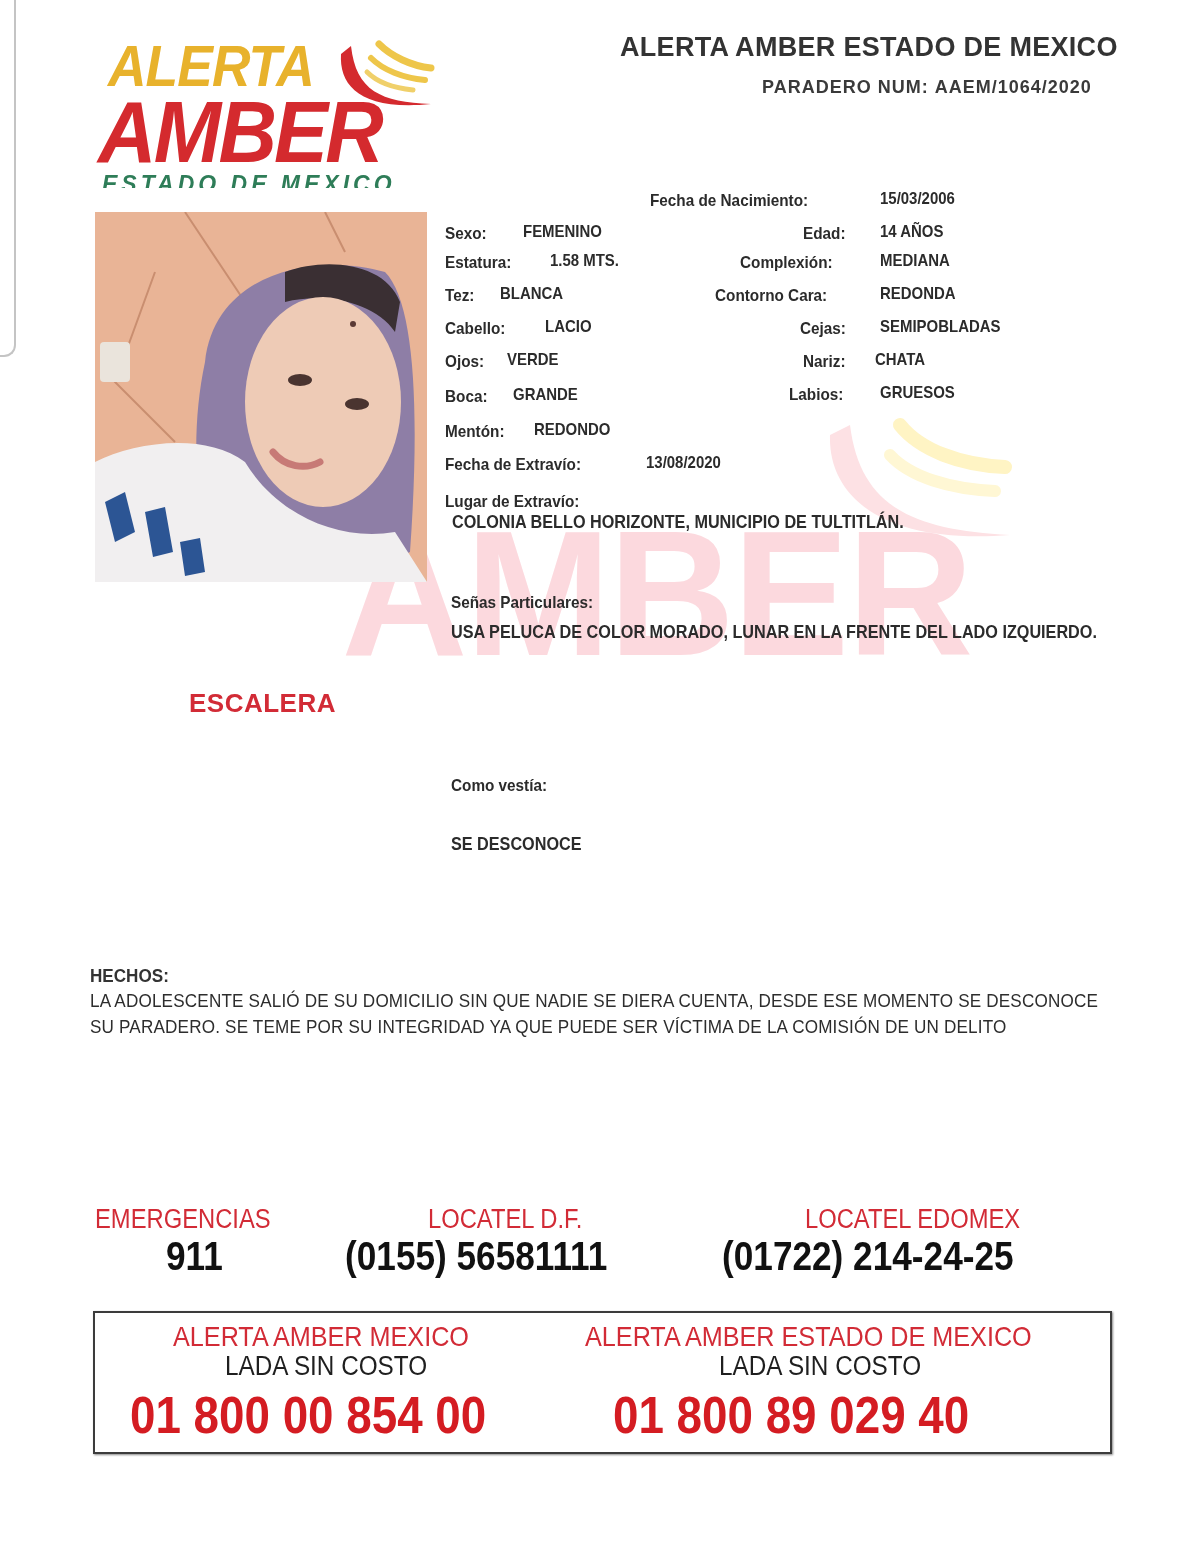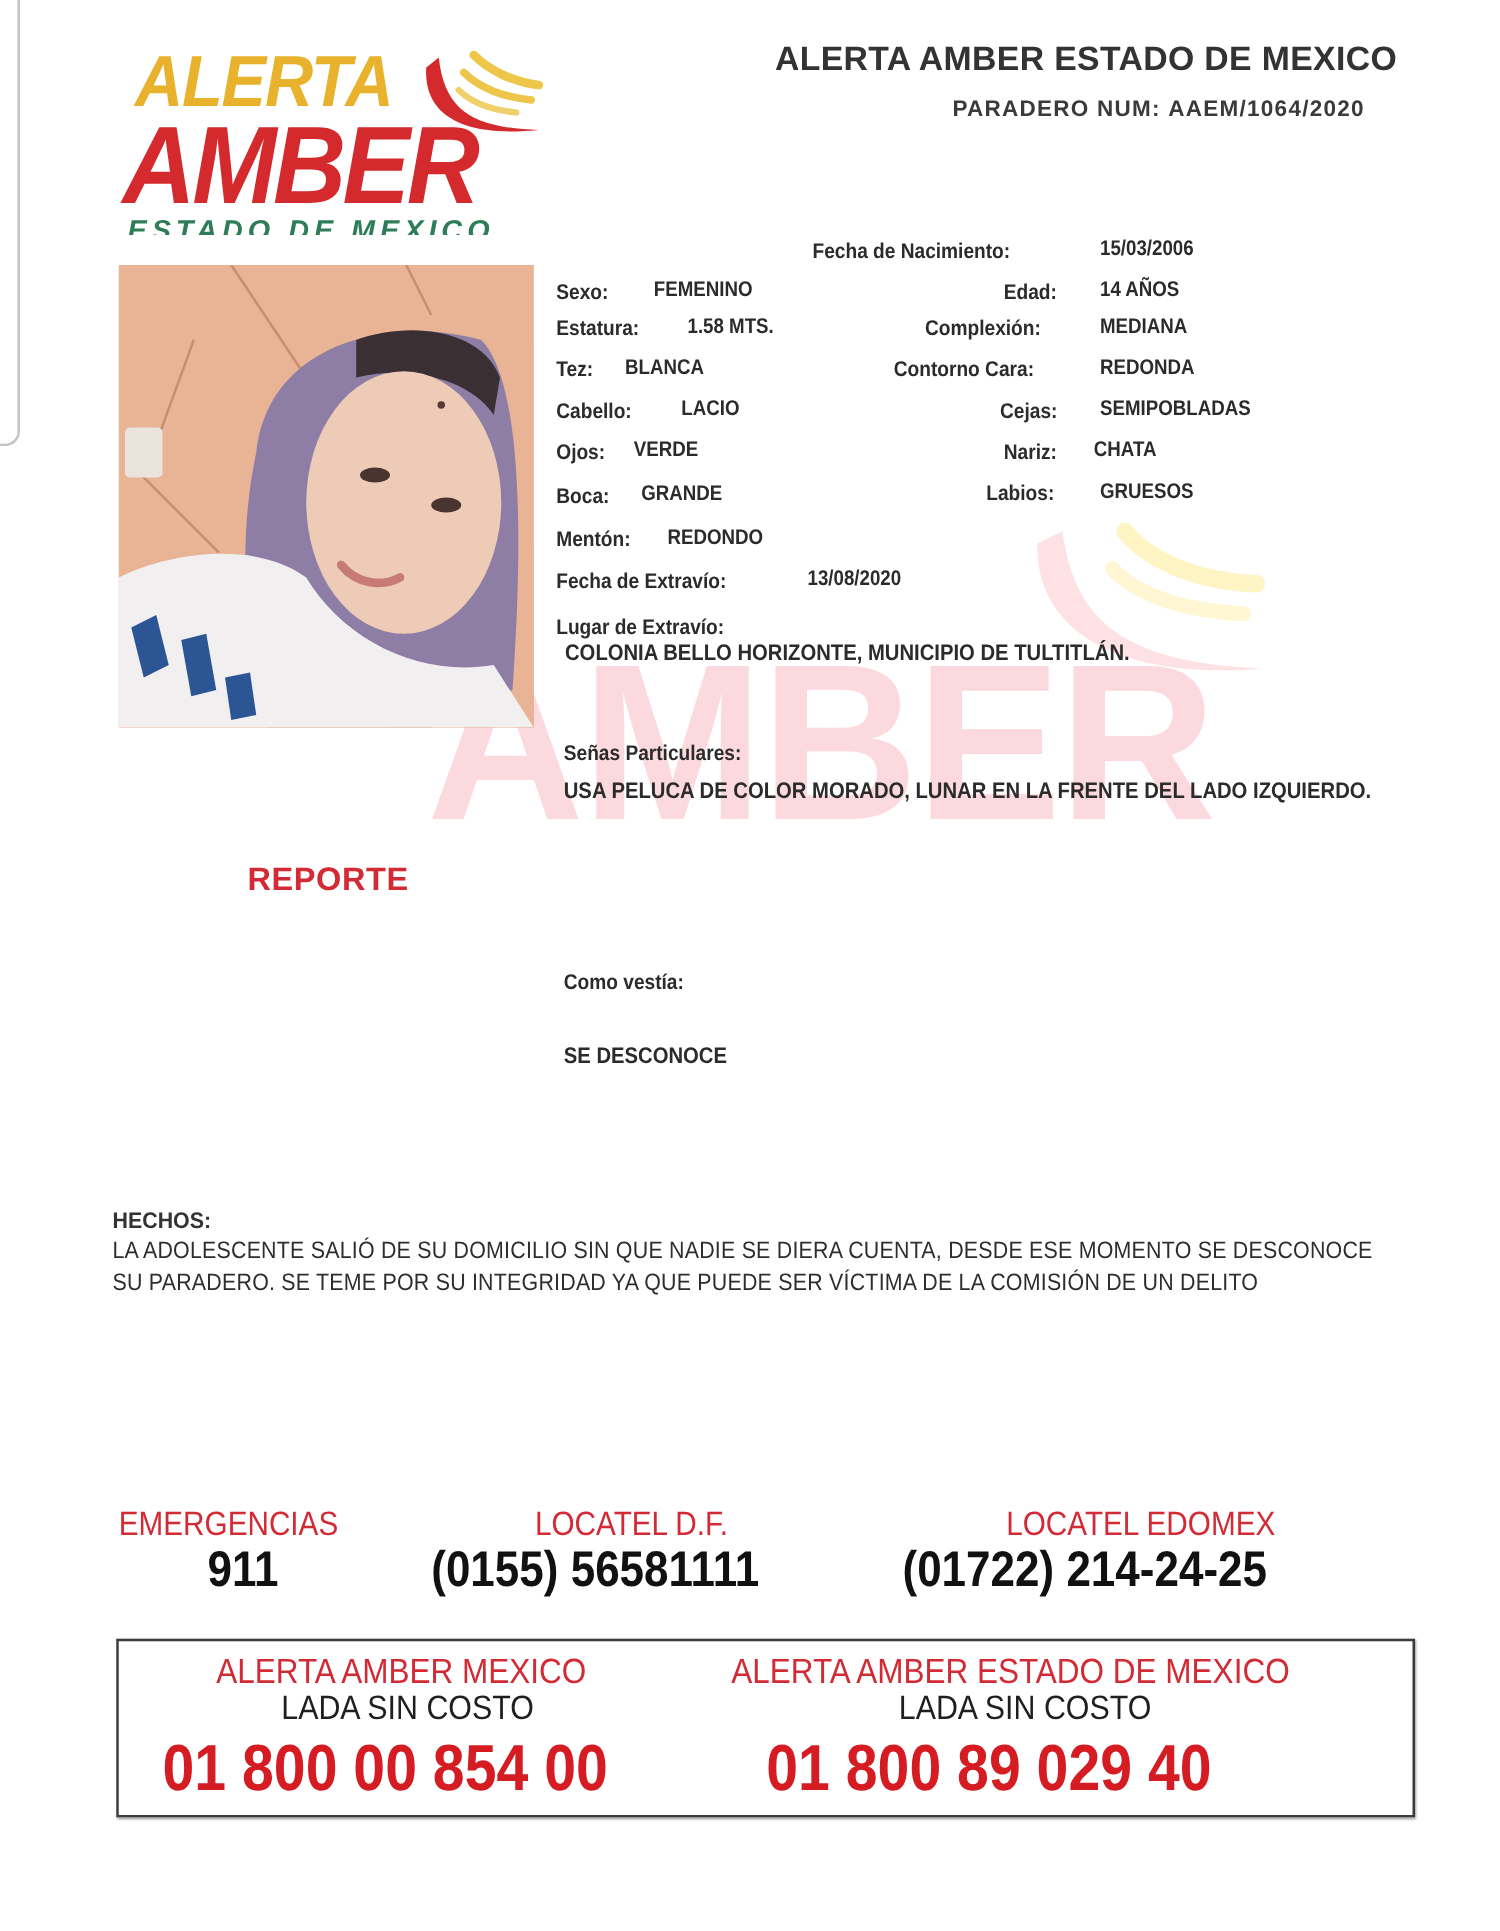--- a/index.html
+++ b/index.html
@@ -74,21 +74,21 @@
 
   .hechos-label { position: absolute; left: 90px; top: 966px; font-size: 18px; font-weight: 700; color: #333; transform: scaleX(0.95); transform-origin: left; }
   .hechos-text { position: absolute; left: 90px; top: 988px; width: 1150px; font-size: 19px; color: #2d2d2d; line-height: 26px; transform: scaleX(0.9); transform-origin: left; letter-spacing: 0.2px; }
 
   
   .contact-label { position: absolute; font-size: 27px; color: #d22b36; transform: scaleX(0.88); white-space: nowrap; }
   .contact-num { position: absolute; font-size: 40px; font-weight: 700; color: #111; transform: scaleX(0.88); white-space: nowrap; }
 
   .tollfree-box {
     position: absolute; left: 93px; top: 1311px; width: 1015px; height: 139px;
-    border: 2px solid #3c3c3c; box-shadow: 1px 1px 2px #888; padding-left: 20px;
+    border: 2px solid #3c3c3c; box-shadow: 1px 1px 2px #888;
   }
   .tf-title { position: absolute; font-size: 28px; color: #d22b36; transform: scaleX(0.9); white-space: nowrap; }
   .tf-sub { position: absolute; font-size: 27px; color: #1f1f1f; transform: scaleX(0.9); white-space: nowrap; }
   .tf-num { position: absolute; font-size: 52px; font-weight: 700; color: #d41c22; transform: scaleX(0.88); white-space: nowrap; }
 </style>
 </head>
 <body>
 
 <div class="edge-line"></div>
 
@@ -174,21 +174,21 @@
 <div class="f-label" style="left:445px;top:455px">Fecha de Extravío:</div>
 <div class="f-value" style="left:646px;top:453px">13/08/2020</div>
 
 <div class="block-label" style="left:445px;top:492px">Lugar de Extravío:</div>
 <div class="block-text" style="left:452px;top:511px">COLONIA BELLO HORIZONTE, MUNICIPIO DE TULTITLÁN.</div>
 
 <div class="block-label" style="left:451px;top:593px">Señas Particulares:</div>
 <div class="block-text" style="left:451px;top:621px;width:740px">USA PELUCA DE COLOR MORADO, LUNAR EN LA FRENTE DEL LADO IZQUIERDO.</div>
 
 <div class="name">
-  <div>REPORTE</div>
+  <div>ESCALERA</div>
 </div>
 
 <div class="block-label" style="left:451px;top:776px">Como vestía:</div>
 <div class="block-text" style="left:451px;top:833px">SE DESCONOCE</div>
 
 <div class="hechos-label">HECHOS:</div>
 <div class="hechos-text">LA ADOLESCENTE SALIÓ DE SU DOMICILIO SIN QUE NADIE SE DIERA CUENTA, DESDE ESE MOMENTO SE DESCONOCE SU PARADERO. SE TEME POR SU INTEGRIDAD YA QUE PUEDE SER VÍCTIMA DE LA COMISIÓN DE UN DELITO</div>
 
 <div class="contact-label" style="left:95px;top:1204px;transform-origin:left">EMERGENCIAS</div>
 <div class="contact-num" style="left:166px;top:1234px;transform-origin:left">911</div>

